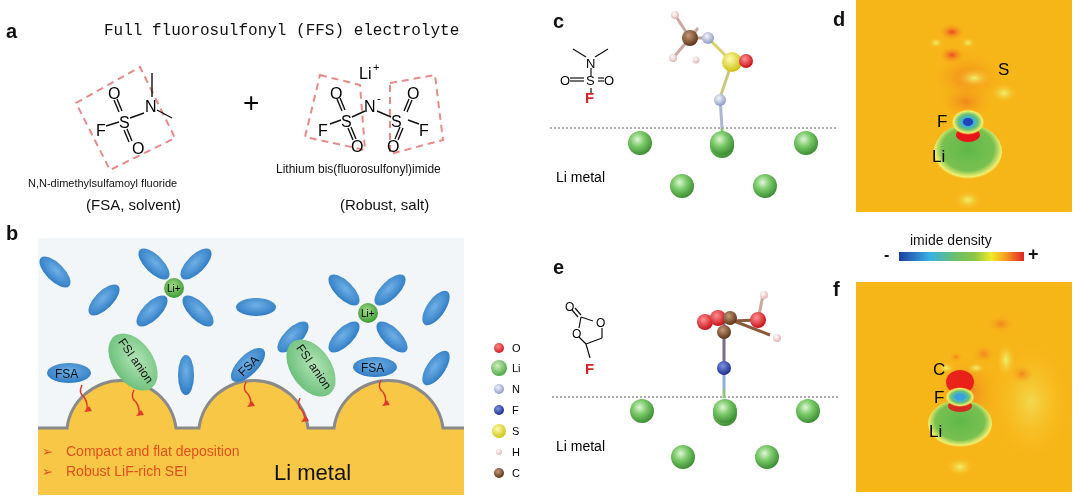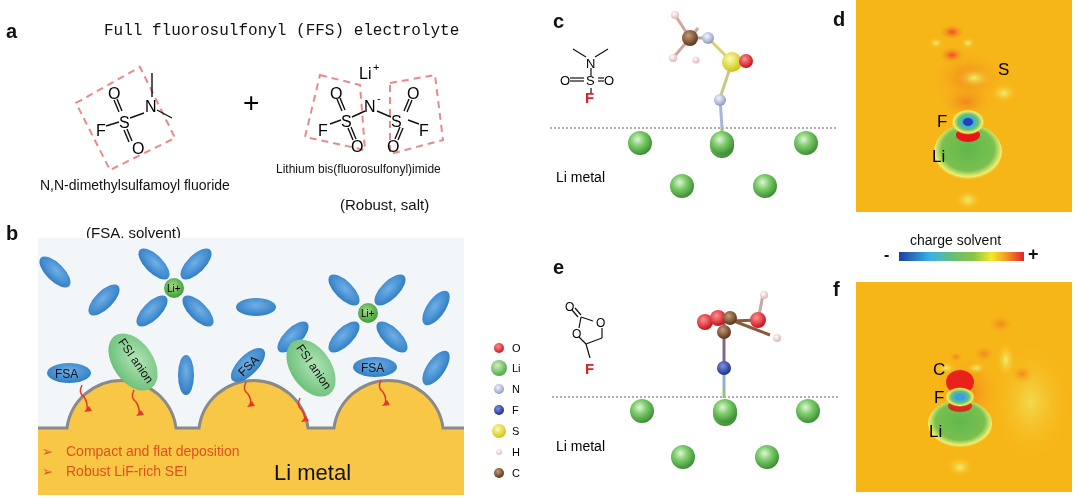--- a/index.html
+++ b/index.html
@@ -60,22 +60,22 @@
   <text x="364" y="112" font-size="16">N</text>
   <text x="377" y="102" font-size="11">-</text>
   <text x="391" y="127" font-size="16">S</text>
   <text x="407" y="99" font-size="16">O</text>
   <text x="318" y="136" font-size="16">F</text>
   <text x="351" y="152" font-size="16">O</text>
   <text x="387" y="152" font-size="16">O</text>
   <text x="419" y="136" font-size="16">F</text>
 </svg>
 
-<div class="t" style="left:40px;top:177px;font-size:14px;">N,N-dimethylsulfamoyl fluoride</div>
-<div class="t" style="left:86px;top:196px;font-size:15px;margin-top:28px;">(FSA, solvent)</div>
+<div class="t" style="left:28px;top:177px;font-size:11px;">N,N-dimethylsulfamoyl fluoride</div>
+<div class="t" style="left:86px;top:196px;font-size:15px;">(FSA, solvent)</div>
 <div class="t" style="left:276px;top:162px;font-size:12px;">Lithium bis(fluorosulfonyl)imide</div>
 <div class="t" style="left:340px;top:196px;font-size:15px;">(Robust, salt)</div>
 
 <div class="panel-label" style="left:6px;top:222px;">b</div>
 
 <svg class="abs" style="left:0;top:220px;" width="480" height="279">
   <defs>
     <radialGradient id="blueG" cx="50%" cy="40%" r="60%">
       <stop offset="0%" stop-color="#6fb0e6"></stop>
       <stop offset="100%" stop-color="#2f7cc4"></stop>
@@ -323,21 +323,21 @@
   <ellipse cx="112" cy="152" rx="34" ry="28" fill="url(#dGreen)"></ellipse>
   <ellipse cx="112" cy="135" rx="12" ry="7" fill="#e8141a"></ellipse>
   <ellipse cx="112" cy="122" rx="17" ry="13" fill="url(#dF)"></ellipse>
   <ellipse cx="112" cy="122" rx="5" ry="4" fill="#2540b8"></ellipse>
   <ellipse cx="112" cy="200" rx="14" ry="10" fill="url(#dYel)"></ellipse>
   <text x="142" y="75" font-size="17">S</text>
   <text x="81" y="127" font-size="17">F</text>
   <text x="76" y="162" font-size="17">Li</text>
 </svg>
 
-<div class="t" style="left:910px;top:232px;font-size:14px;">charge solvent</div>
+<div class="t" style="left:910px;top:232px;font-size:14px;">imide density</div>
 <div class="t" style="left:884px;top:246px;font-size:16px;font-weight:bold;">-</div>
 <div class="abs" style="left:899px;top:252px;width:125px;height:9px;background:linear-gradient(to right,#1c3fa0,#3ab2e6 25%,#6bbf6b 45%,#88c548 60%,#f2ea28 74%,#f5a021 85%,#e2222a);"></div>
 <div class="t" style="left:1028px;top:244px;font-size:18px;font-weight:bold;">+</div>
 
 <div class="panel-label" style="left:553px;top:256px;">e</div>
 <svg class="abs" style="left:540px;top:240px;" width="300" height="259">
 
   <g stroke="#111" stroke-width="1.2" fill="none">
     <line x1="32" y1="70" x2="38" y2="77"></line>
     <line x1="35" y1="68" x2="41" y2="75"></line>

